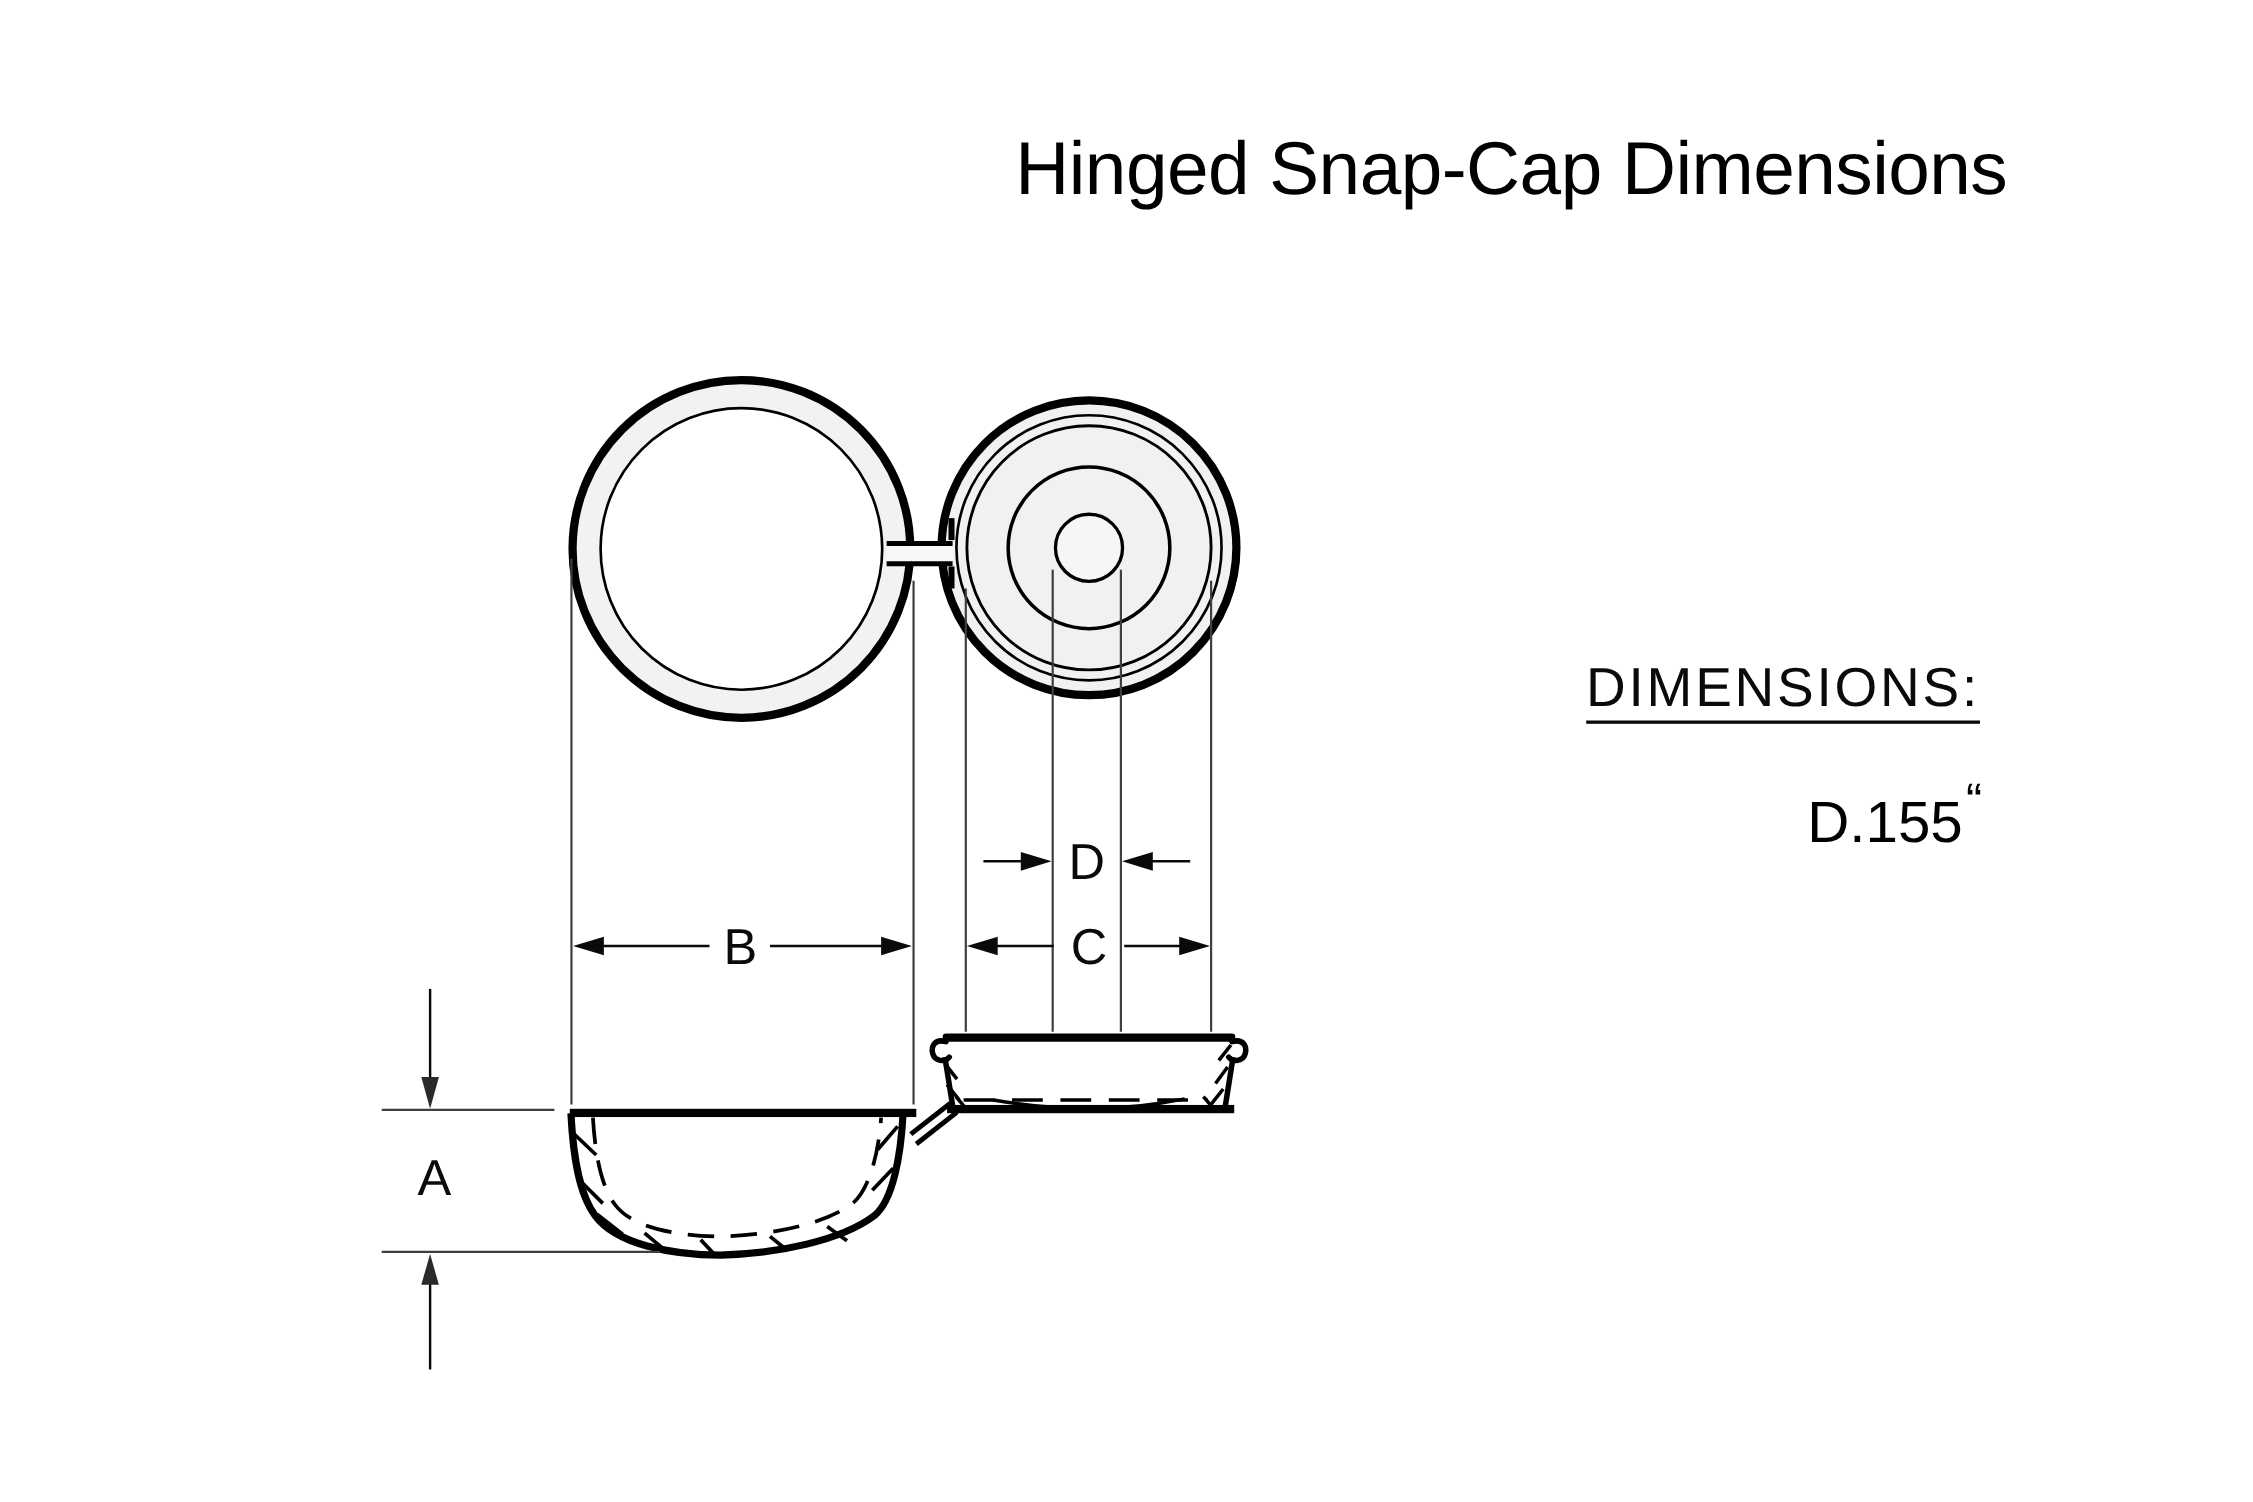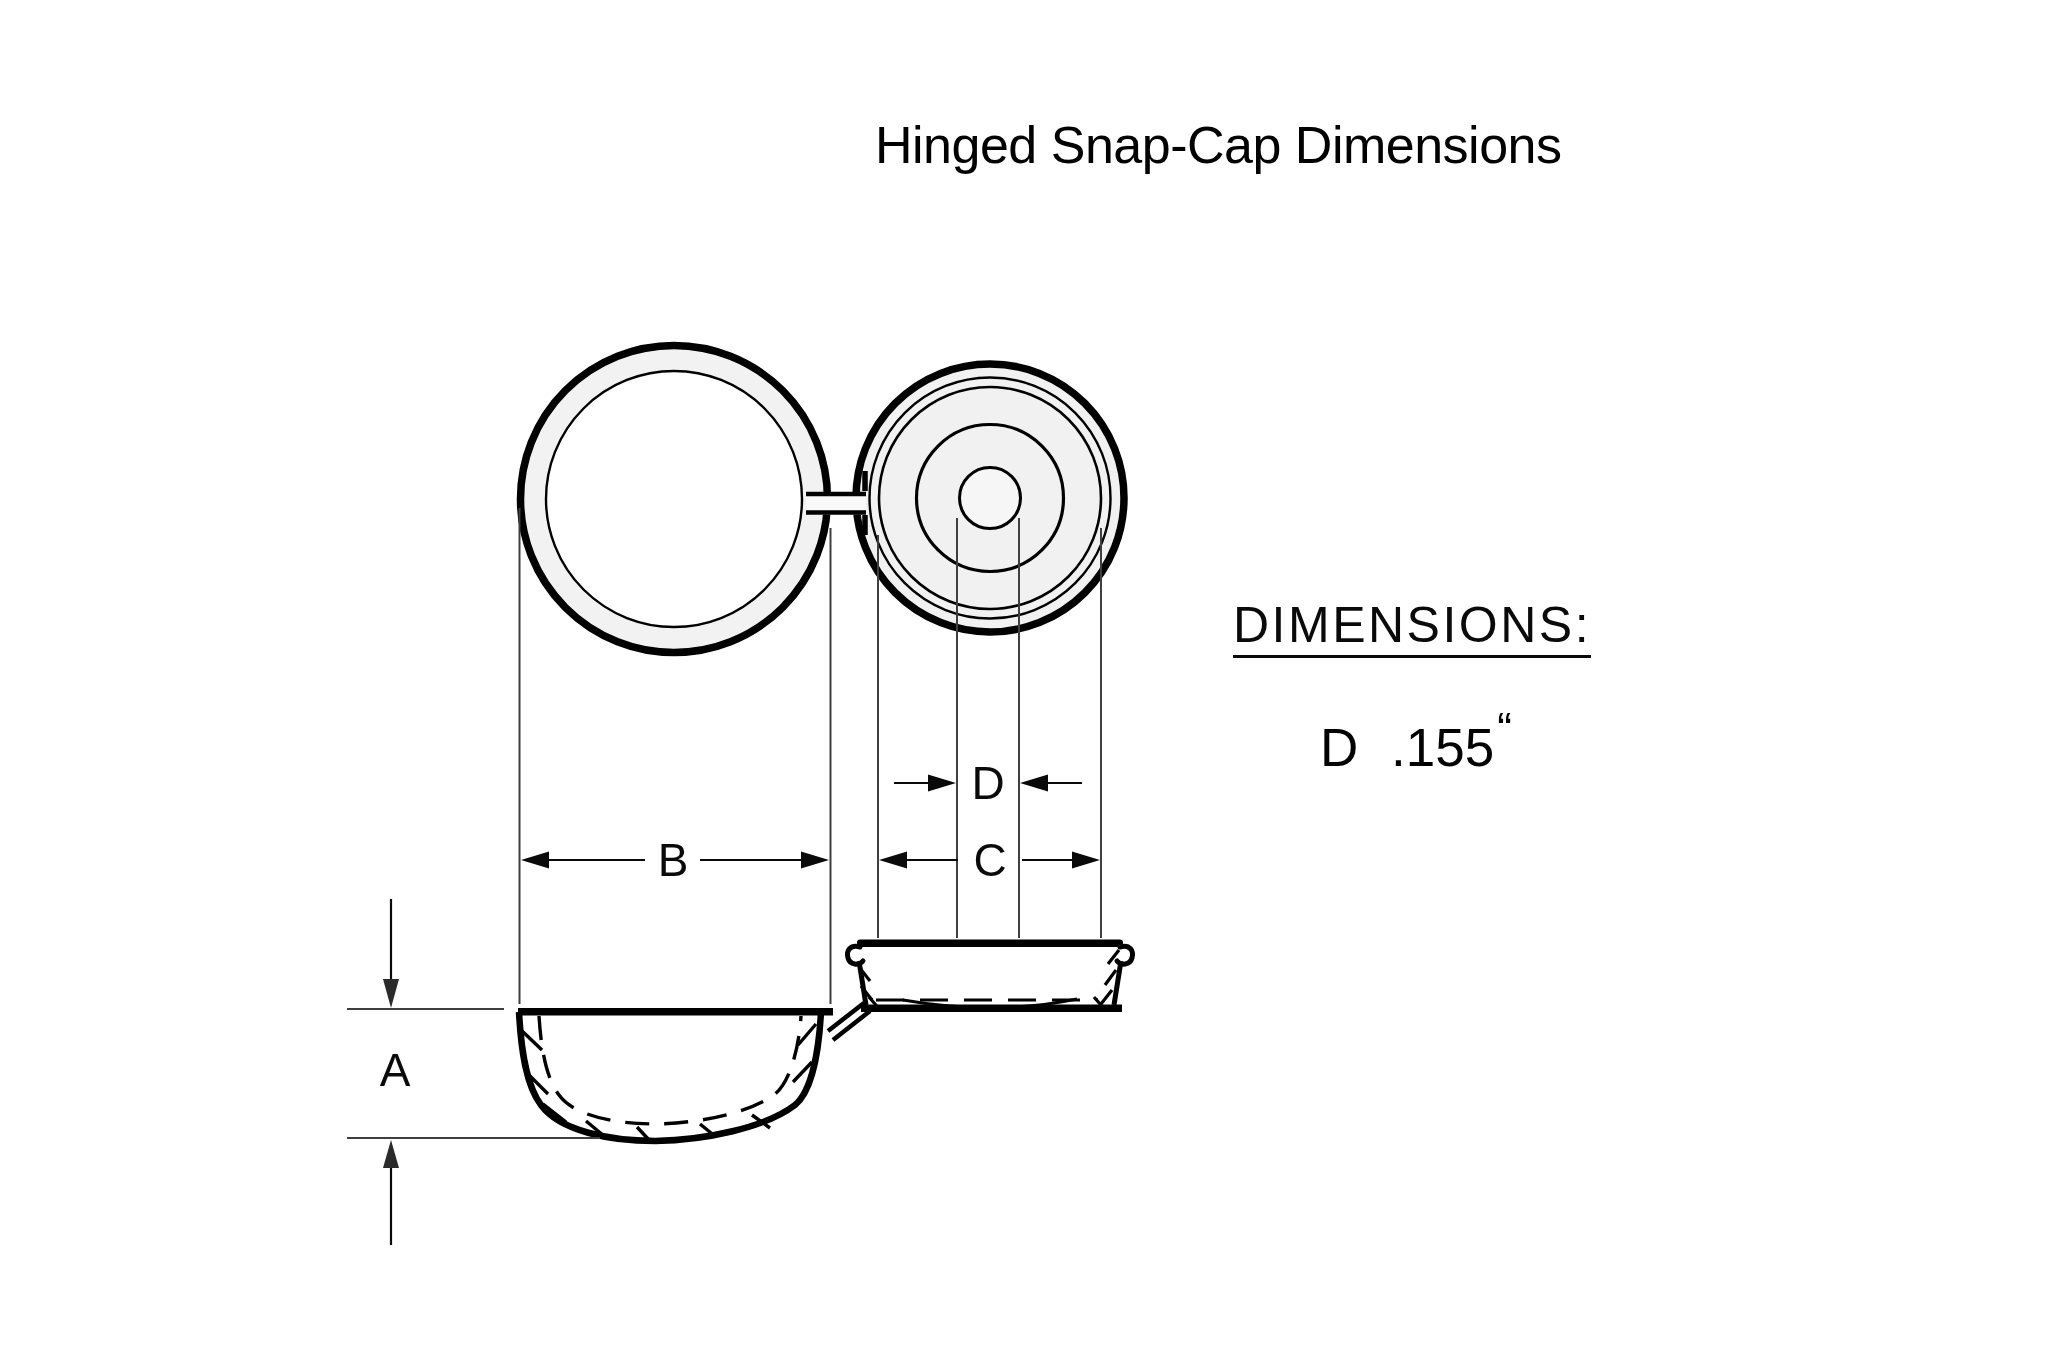--- a/index.html
+++ b/index.html
@@ -1,28 +1,28 @@
 <!DOCTYPE html>
 <html><head>
 <meta charset="utf-8">
 <style>
   html,body{margin:0;padding:0;background:#ffffff;}
   body{width:2048px;height:1365px;position:relative;overflow:hidden;
        font-family:"Liberation Sans", sans-serif;color:#000;}
   #stage{position:absolute;inset:0;}
   #drawing{position:absolute;left:0;top:0;}
   .abs{position:absolute;}
-  .page-title{left:875px;top:119px;font-size:52px;line-height:1;white-space:nowrap;
+  .page-title{left:923px;top:119px;font-size:68px;line-height:1;white-space:nowrap;
               letter-spacing:-0.5px;color:#000;}
   .dim-letter{font-size:46px;line-height:1;transform:translate(-50%,-50%);color:#0a0a0a;}
   .dim-a{left:395px;top:1070px;}
   .dim-b{left:673px;top:860px;}
   .dim-c{left:990px;top:860px;}
   .dim-d{left:988px;top:783px;}
-  .dims-panel{left:1233px;top:600px;width:420px;}
+  .dims-panel{left:1380px;top:600px;width:420px;text-align:right;}
   .dims-heading{display:inline-block;font-size:50px;line-height:1;letter-spacing:2.5px;
                 padding-bottom:5px;border-bottom:3px solid #0a0a0a;color:#0a0a0a;}
   .dims-rows{margin-top:57px;}
   .dims-row{height:66.5px;line-height:66.5px;font-size:53px;padding-left:87px;white-space:nowrap;}
   .dims-row .lbl{display:inline-block;width:71px;}
   .dims-row .lbl.bold{font-weight:bold;}
   .dims-row .unit{font-size:44px;position:relative;top:-22px;margin-left:3px;letter-spacing:-2px;}
 </style>
 </head>
 <body>

